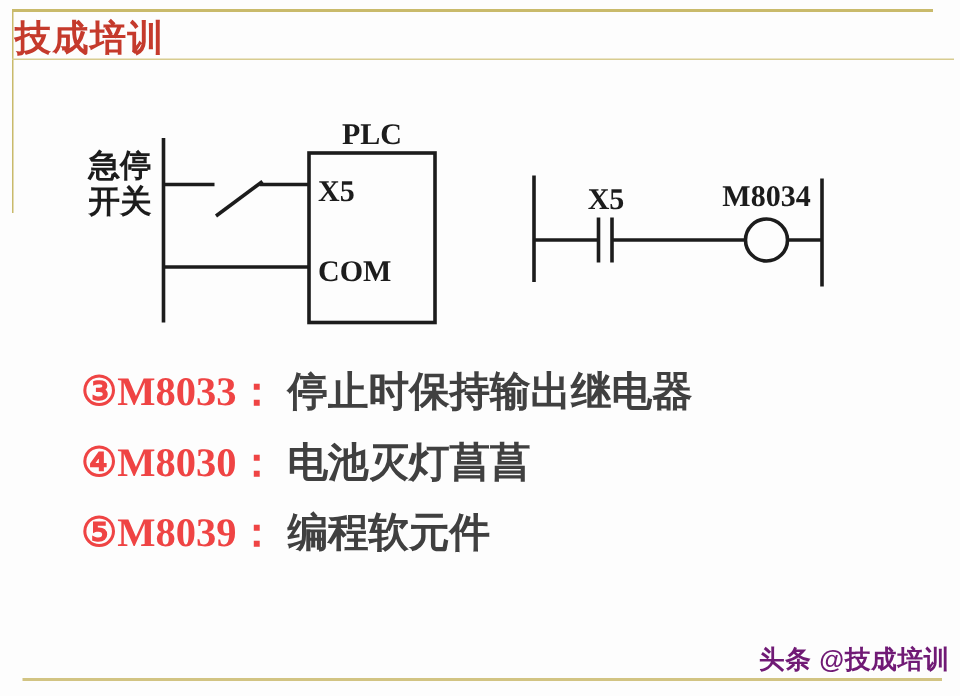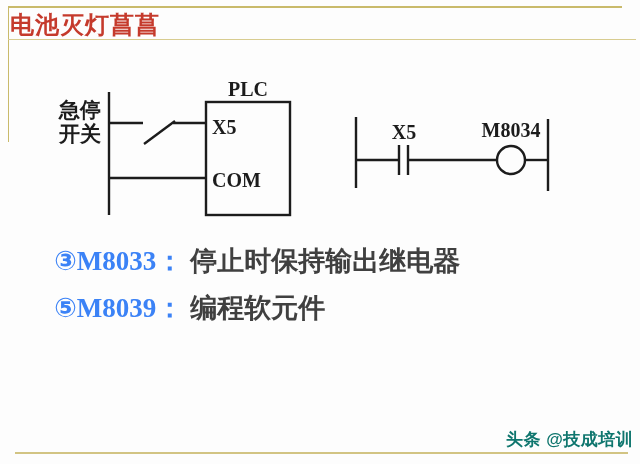--- a/index.html
+++ b/index.html
@@ -38,43 +38,43 @@
   .cn-label{font-size:21px;}
   .en-label{font-size:20px;}
 
   
   .notes{position:absolute;left:54px;top:241px;width:560px;}
   .note{
     height:47px;line-height:40px;white-space:nowrap;
     font-size:27px;font-weight:bold;
     font-family:"Liberation Serif","DejaVu Serif","DejaVu Sans",serif;
   }
-  .note-code{color:#3b82f6;}
+  .note-code{color:#ef4444;font-family:Liberation Serif, serif;}
   .note-text{color:#404040;margin-left:7px;}
 
   
   .watermark{
     position:absolute;left:506px;top:428px;width:126px;
-    font-size:17px;font-weight:bold;color:#0f766e;
+    font-size:17px;font-weight:bold;color:#701a75;
     text-shadow:1px 1px 0 #ffffff;
     white-space:nowrap;letter-spacing:0.5px;
     font-family:"Liberation Sans","DejaVu Sans",sans-serif;
   }
 </style>
 </head>
 <body>
 
 <div class="slide">
 
   <div class="line top-border"></div>
   <div class="line left-border"></div>
   <div class="line title-underline"></div>
   <div class="line bottom-border"></div>
 
-  <div class="slide-title">电池灭灯菖菖</div>
+  <div class="slide-title">技成培训</div>
 
   <svg class="diagram-svg" viewBox="40 70 530 162" xmlns="http://www.w3.org/2000/svg">
 
     <g>
       <text class="cn-label" x="80" y="117" text-anchor="middle">急停</text>
       <text class="cn-label" x="80" y="141" text-anchor="middle">开关</text>
 
       <line x1="109" y1="92" x2="109" y2="215"></line>
       <line x1="109" y1="123" x2="143" y2="123"></line>
       <line x1="144" y1="144" x2="175" y2="121"></line>
@@ -99,19 +99,22 @@
       <line x1="525" y1="160" x2="548" y2="160"></line>
       <line x1="548" y1="119" x2="548" y2="191"></line>
     </g>
   </svg>
 
   <div class="notes">
     <div class="note">
       <span class="note-code">③M8033：</span><span class="note-text">停止时保持输出继电器</span>
     </div>
     <div class="note">
+      <span class="note-code">④M8030：</span><span class="note-text">电池灭灯菖菖</span>
+    </div>
+    <div class="note">
       <span class="note-code">⑤M8039：</span><span class="note-text">编程软元件</span>
     </div>
   </div>
 
   <div class="watermark">头条 @技成培训</div>
 
 </div>
 
 </body></html>

